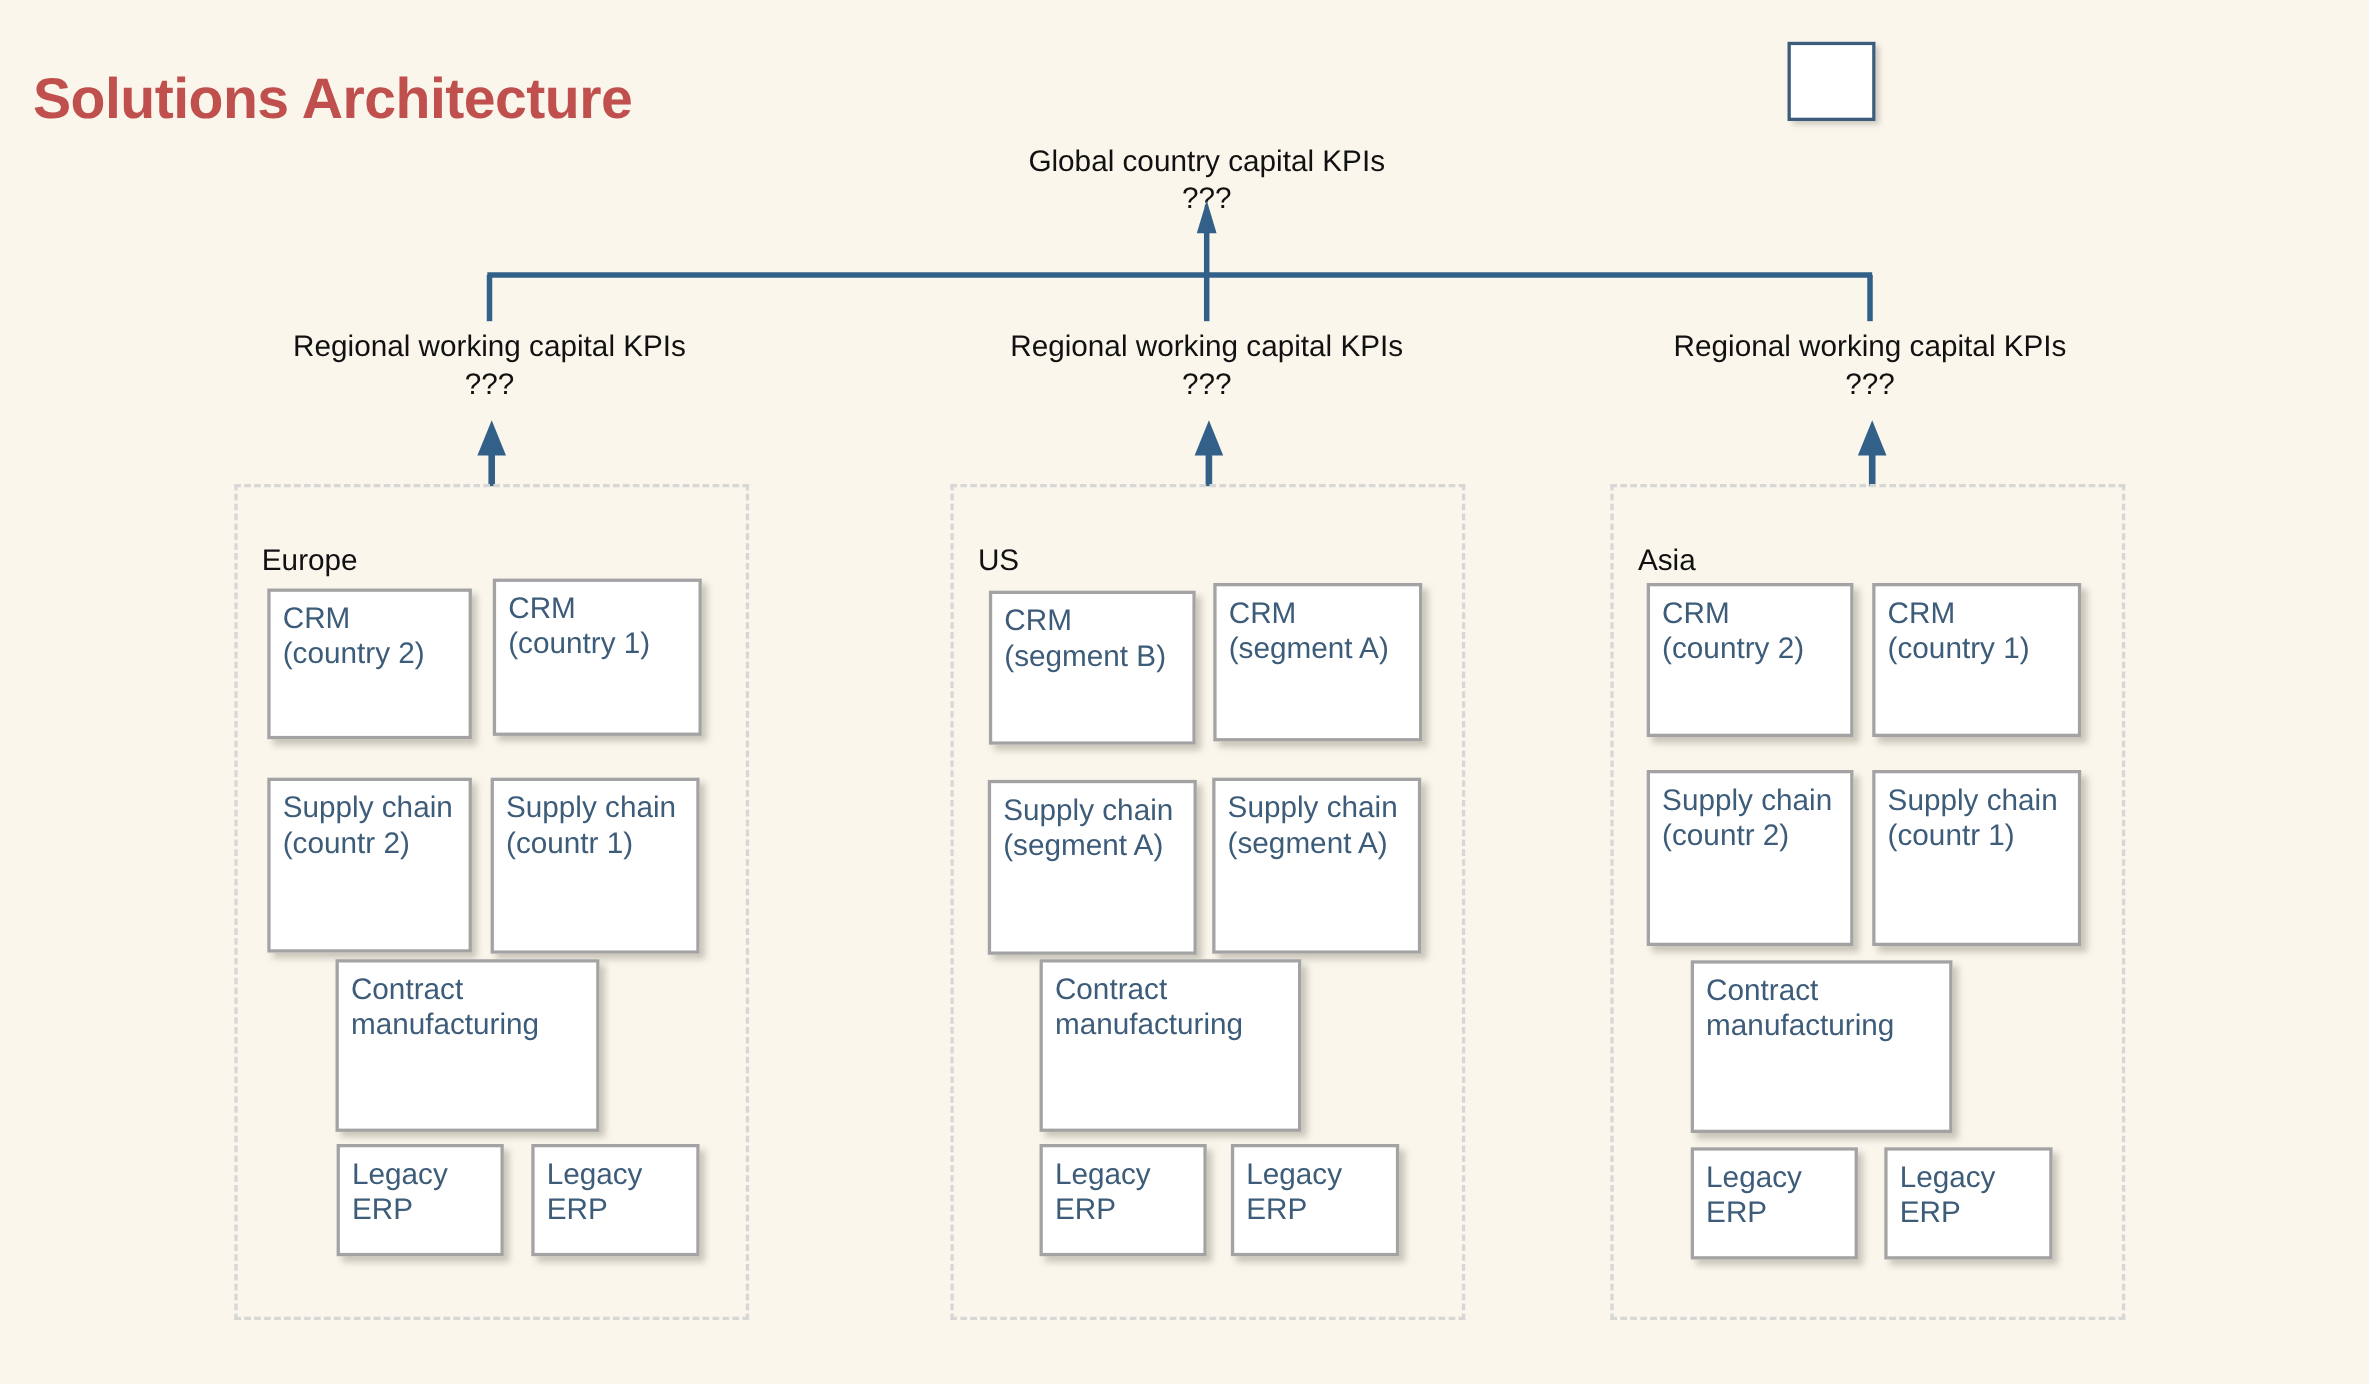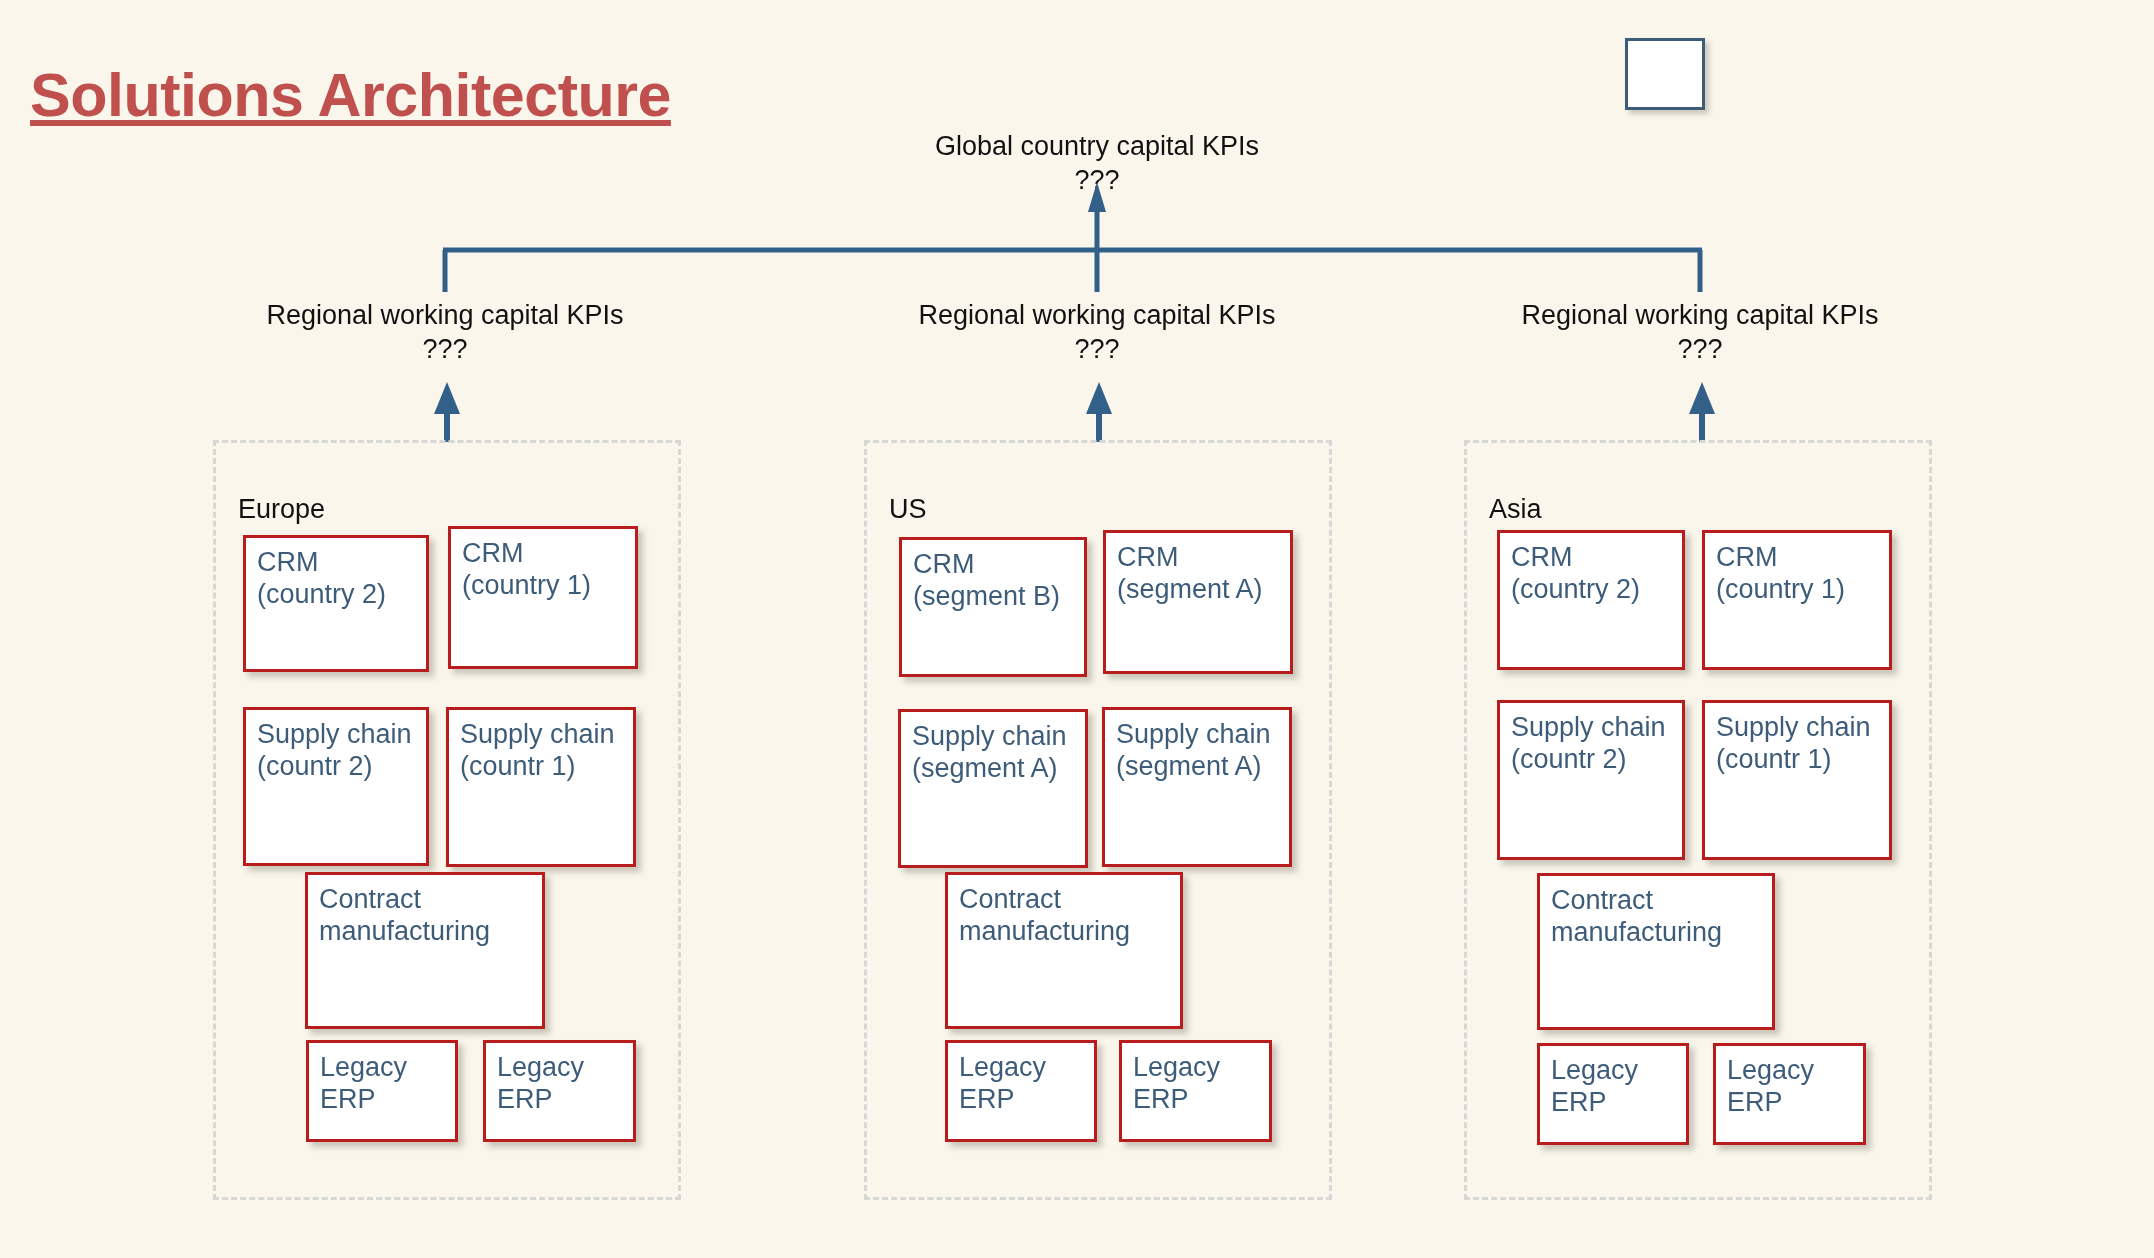--- a/index.html
+++ b/index.html
@@ -14,26 +14,25 @@
     background: #faf6ec;
     font-family: "Liberation Sans", sans-serif;
     overflow: hidden;
   }
 
   
   #title {
     position: absolute;
     left: 30px;
     top: 60px;
-    font-size: 61px;
+    font-size: 52px;
     font-weight: bold;
     color: #c0504d;
     letter-spacing: -0.5px;
     white-space: nowrap;
-    text-decoration: underline;
   }
 
   
   #legend {
     position: absolute;
     left: 1625px;
     top: 38px;
     display: flex;
     align-items: flex-start;
     gap: 22px;
@@ -90,21 +89,21 @@
     font-size: 27px;
     color: #111111;
     white-space: nowrap;
     margin-top: 37px;
   }
 
   
   .sysbox {
     position: absolute;
     background: #ffffff;
-    border: 3px solid #b91c1c;
+    border: 3px solid #a3a3a3;
     box-sizing: border-box;
     box-shadow: 5px 5px 6px rgba(120,115,100,0.38);
     color: #3d5c79;
     font-size: 27px;
     line-height: 1.18;
     padding: 9px 0 0 11px;
     overflow: hidden;
     white-space: pre-line;
   }
 </style>

